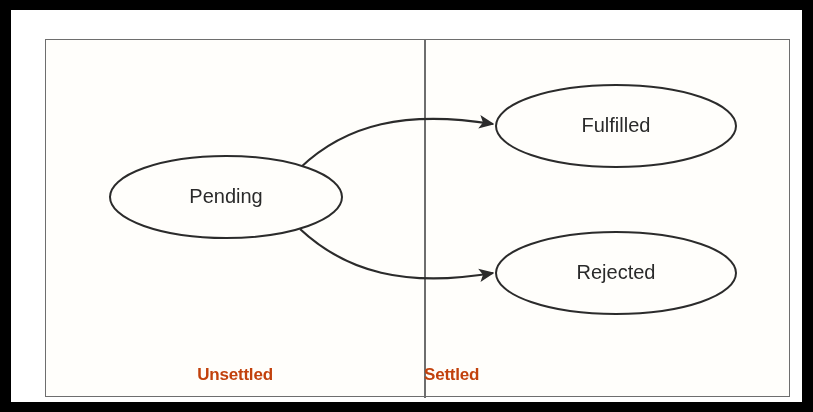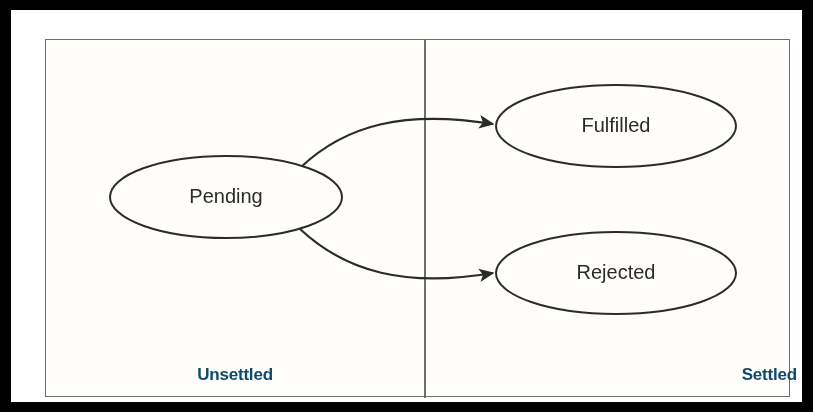--- a/index.html
+++ b/index.html
@@ -54,36 +54,35 @@
     width: 1.5px;
     height: 358px;
     background: #6e6e6e;
   }
 
   
   .region-label {
     position: absolute;
     font-size: 17px;
     font-weight: bold;
-    color: #0c4a6e;
+    color: #c2410c;
     letter-spacing: -0.2px;
     white-space: nowrap;
   }
   .region-label.unsettled {
     left: 0px;
     top: 325px;
     width: 378px;
     text-align: center;
   }
   .region-label.settled {
     left: 378px;
     top: 325px;
     width: 366px;
-    text-align: right;
-    margin-left: 7px;
+    text-align: left;
   }
 
   
   .canvas {
     position: absolute;
     left: 0;
     top: 0;
     width: 745px;
     height: 358px;
     overflow: visible;

